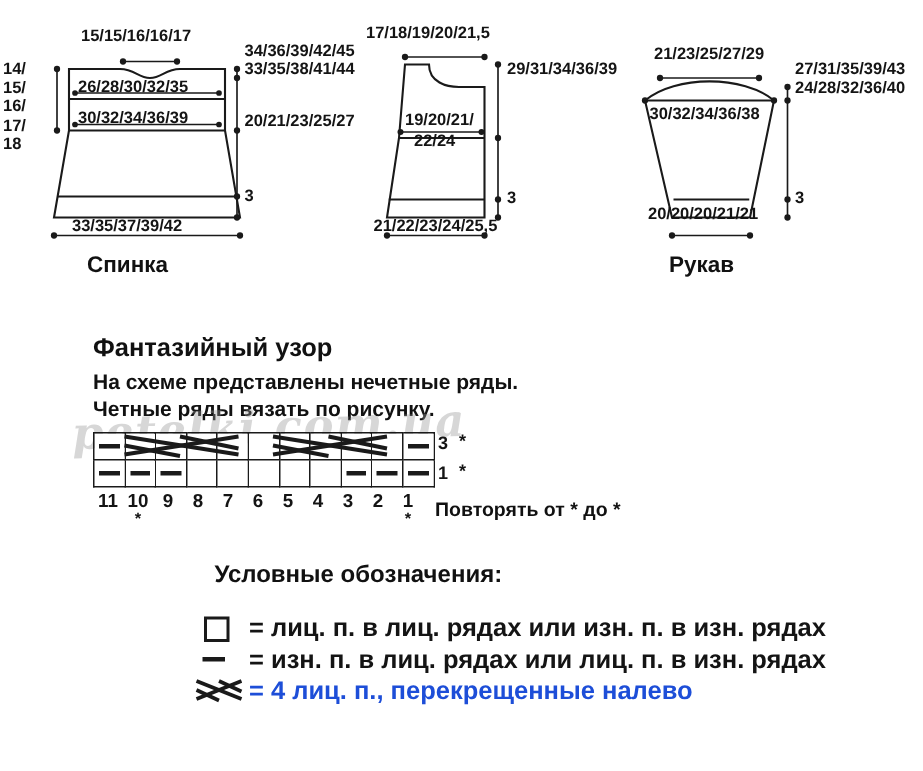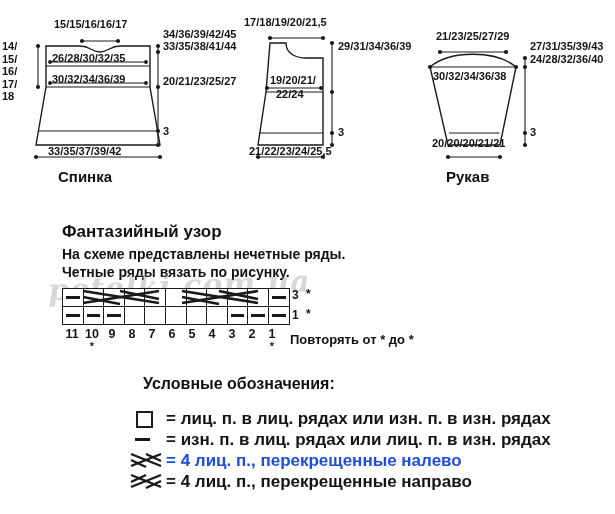--- a/index.html
+++ b/index.html
@@ -441,29 +441,16 @@
             <line x1="3" y1="4" x2="33" y2="16"></line>
             <line x1="3" y1="16" x2="33" y2="4"></line>
             <line x1="3" y1="10" x2="18" y2="17"></line>
             <line x1="18" y1="4" x2="33" y2="11"></line>
           </g>
         </svg>
       </span>
       <span class="legend-text faded">= 4 лиц. п., перекрещенные налево</span>
     </div>
 
-    <div class="legend-row">
-      <span class="legend-sym">
-        <svg width="36" height="21" viewBox="0 0 36 21">
-          <g stroke="#1a1a1a" stroke-width="2.4" fill="none">
-            <line x1="3" y1="4" x2="33" y2="16"></line>
-            <line x1="3" y1="16" x2="33" y2="4"></line>
-            <line x1="3" y1="11" x2="18" y2="4"></line>
-            <line x1="18" y1="17" x2="33" y2="10"></line>
-          </g>
-        </svg>
-      </span>
-      <span class="legend-text">= 4 лиц. п., перекрещенные направо</span>
-    </div>
 
   </div>
 
 </div>
 
 </body></html>

